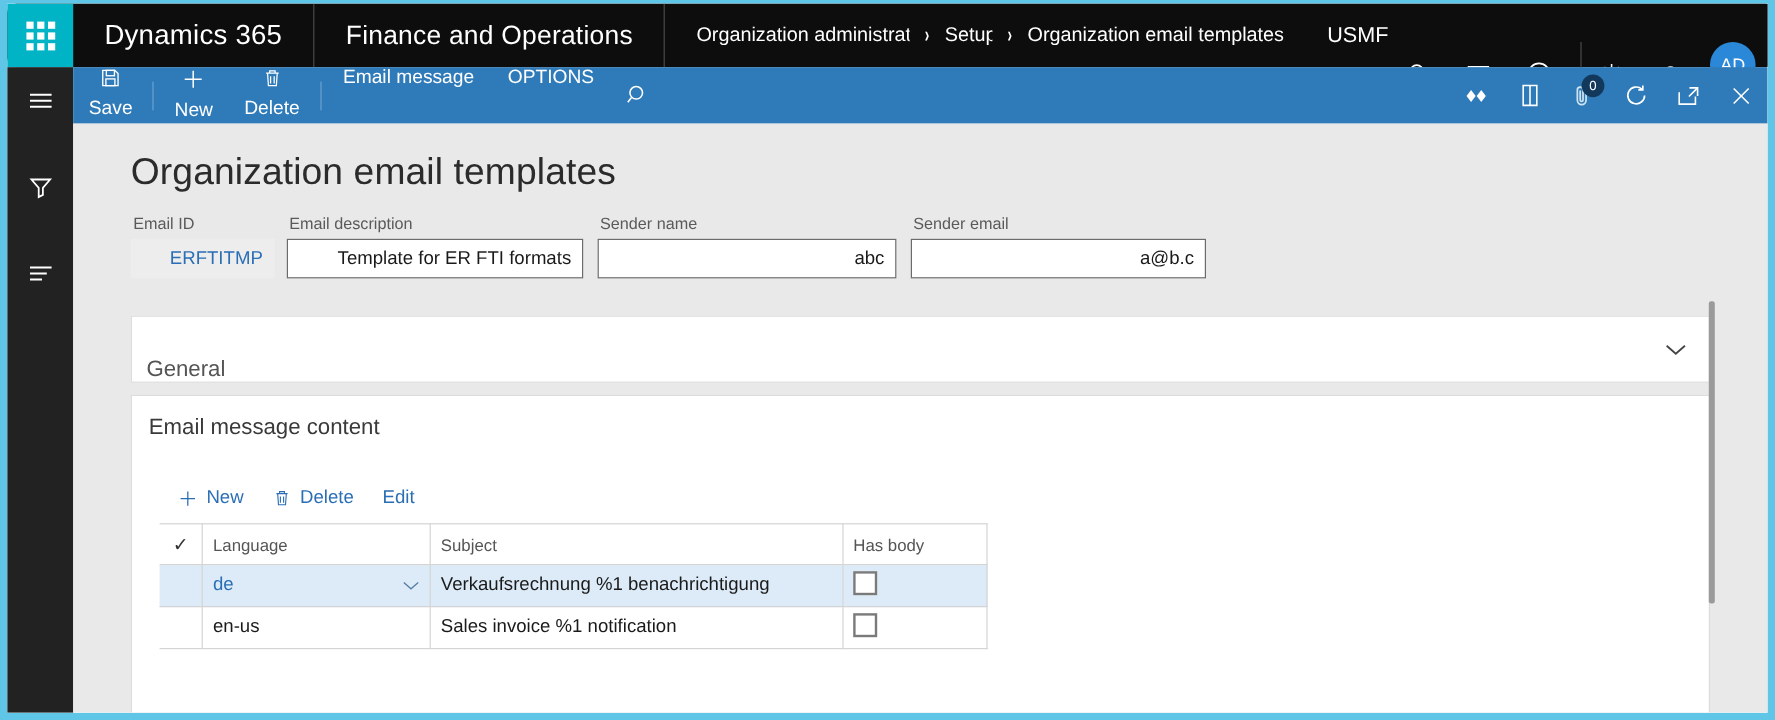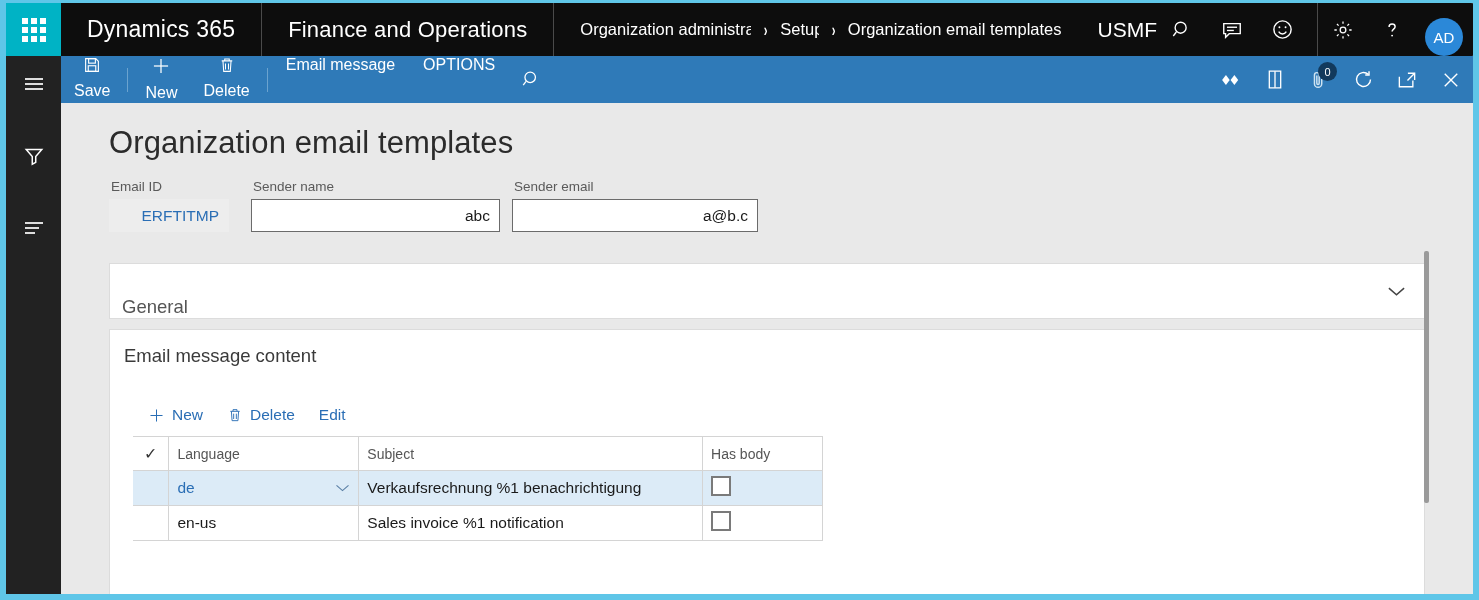--- a/index.html
+++ b/index.html
@@ -57,25 +57,25 @@
   .bc-item { cursor: pointer; }
   .bc-item.clip1 { max-width: 204px; overflow: hidden; display: inline-block; }
   .bc-item.clip2 { max-width: 40px; overflow: hidden; display: inline-block; }
   .bc-sep {
     margin: 0 12px; font-size: 15px; color: #fff;
     display: inline-block; transform: scaleX(.75) scaleY(1.25);
     font-weight: 600;
   }
   .company {
     display: flex; align-items: center;
-    color: #fff; font-size: 21px;
+    color: #fff; font-size: 18px;
     margin-left: 36px; white-space: nowrap;
   }
   .topbar-spacer { flex: 1 1 auto; }
-  .topicons { display: flex; align-items: flex-end; }
+  .topicons { display: flex; align-items: flex-start; margin-top: 32px; }
   .ticon {
     width: 50px; height: 53px;
     display: flex; align-items: center; justify-content: center;
     color: #fff; cursor: pointer;
   }
   .ticon.sep-left { border-left: 1px solid #4a4a4a; margin-left: 10px; }
   .avatar {
     width: 38px; height: 38px; border-radius: 50%;
     background: #2b88d8; color: #fff;
     font-size: 15px; display: flex; align-items: center; justify-content: center;
@@ -432,20 +432,24 @@
   <div class="content">
 
     <div class="page-title">Organization email templates</div>
 
     <div class="fields">
       <div class="field">
         <span class="f-label">Email ID</span>
         <input class="f-input readonly f-w1" readonly="" value="ERFTITMP" style="">
       </div>
       <div class="gap-a"></div>
+      <div class="field">
+        <span class="f-label">Email description</span>
+        <input class="f-input f-w2" value="Template for ER FTI formats" style="">
+      </div>
       <div class="gap-b"></div>
       <div class="field">
         <span class="f-label">Sender name</span>
         <input class="f-input f-w3" value="abc" style="">
       </div>
       <div class="gap-c"></div>
       <div class="field">
         <span class="f-label">Sender email</span>
         <input class="f-input f-w4" value="a@b.c" style="">
       </div>

